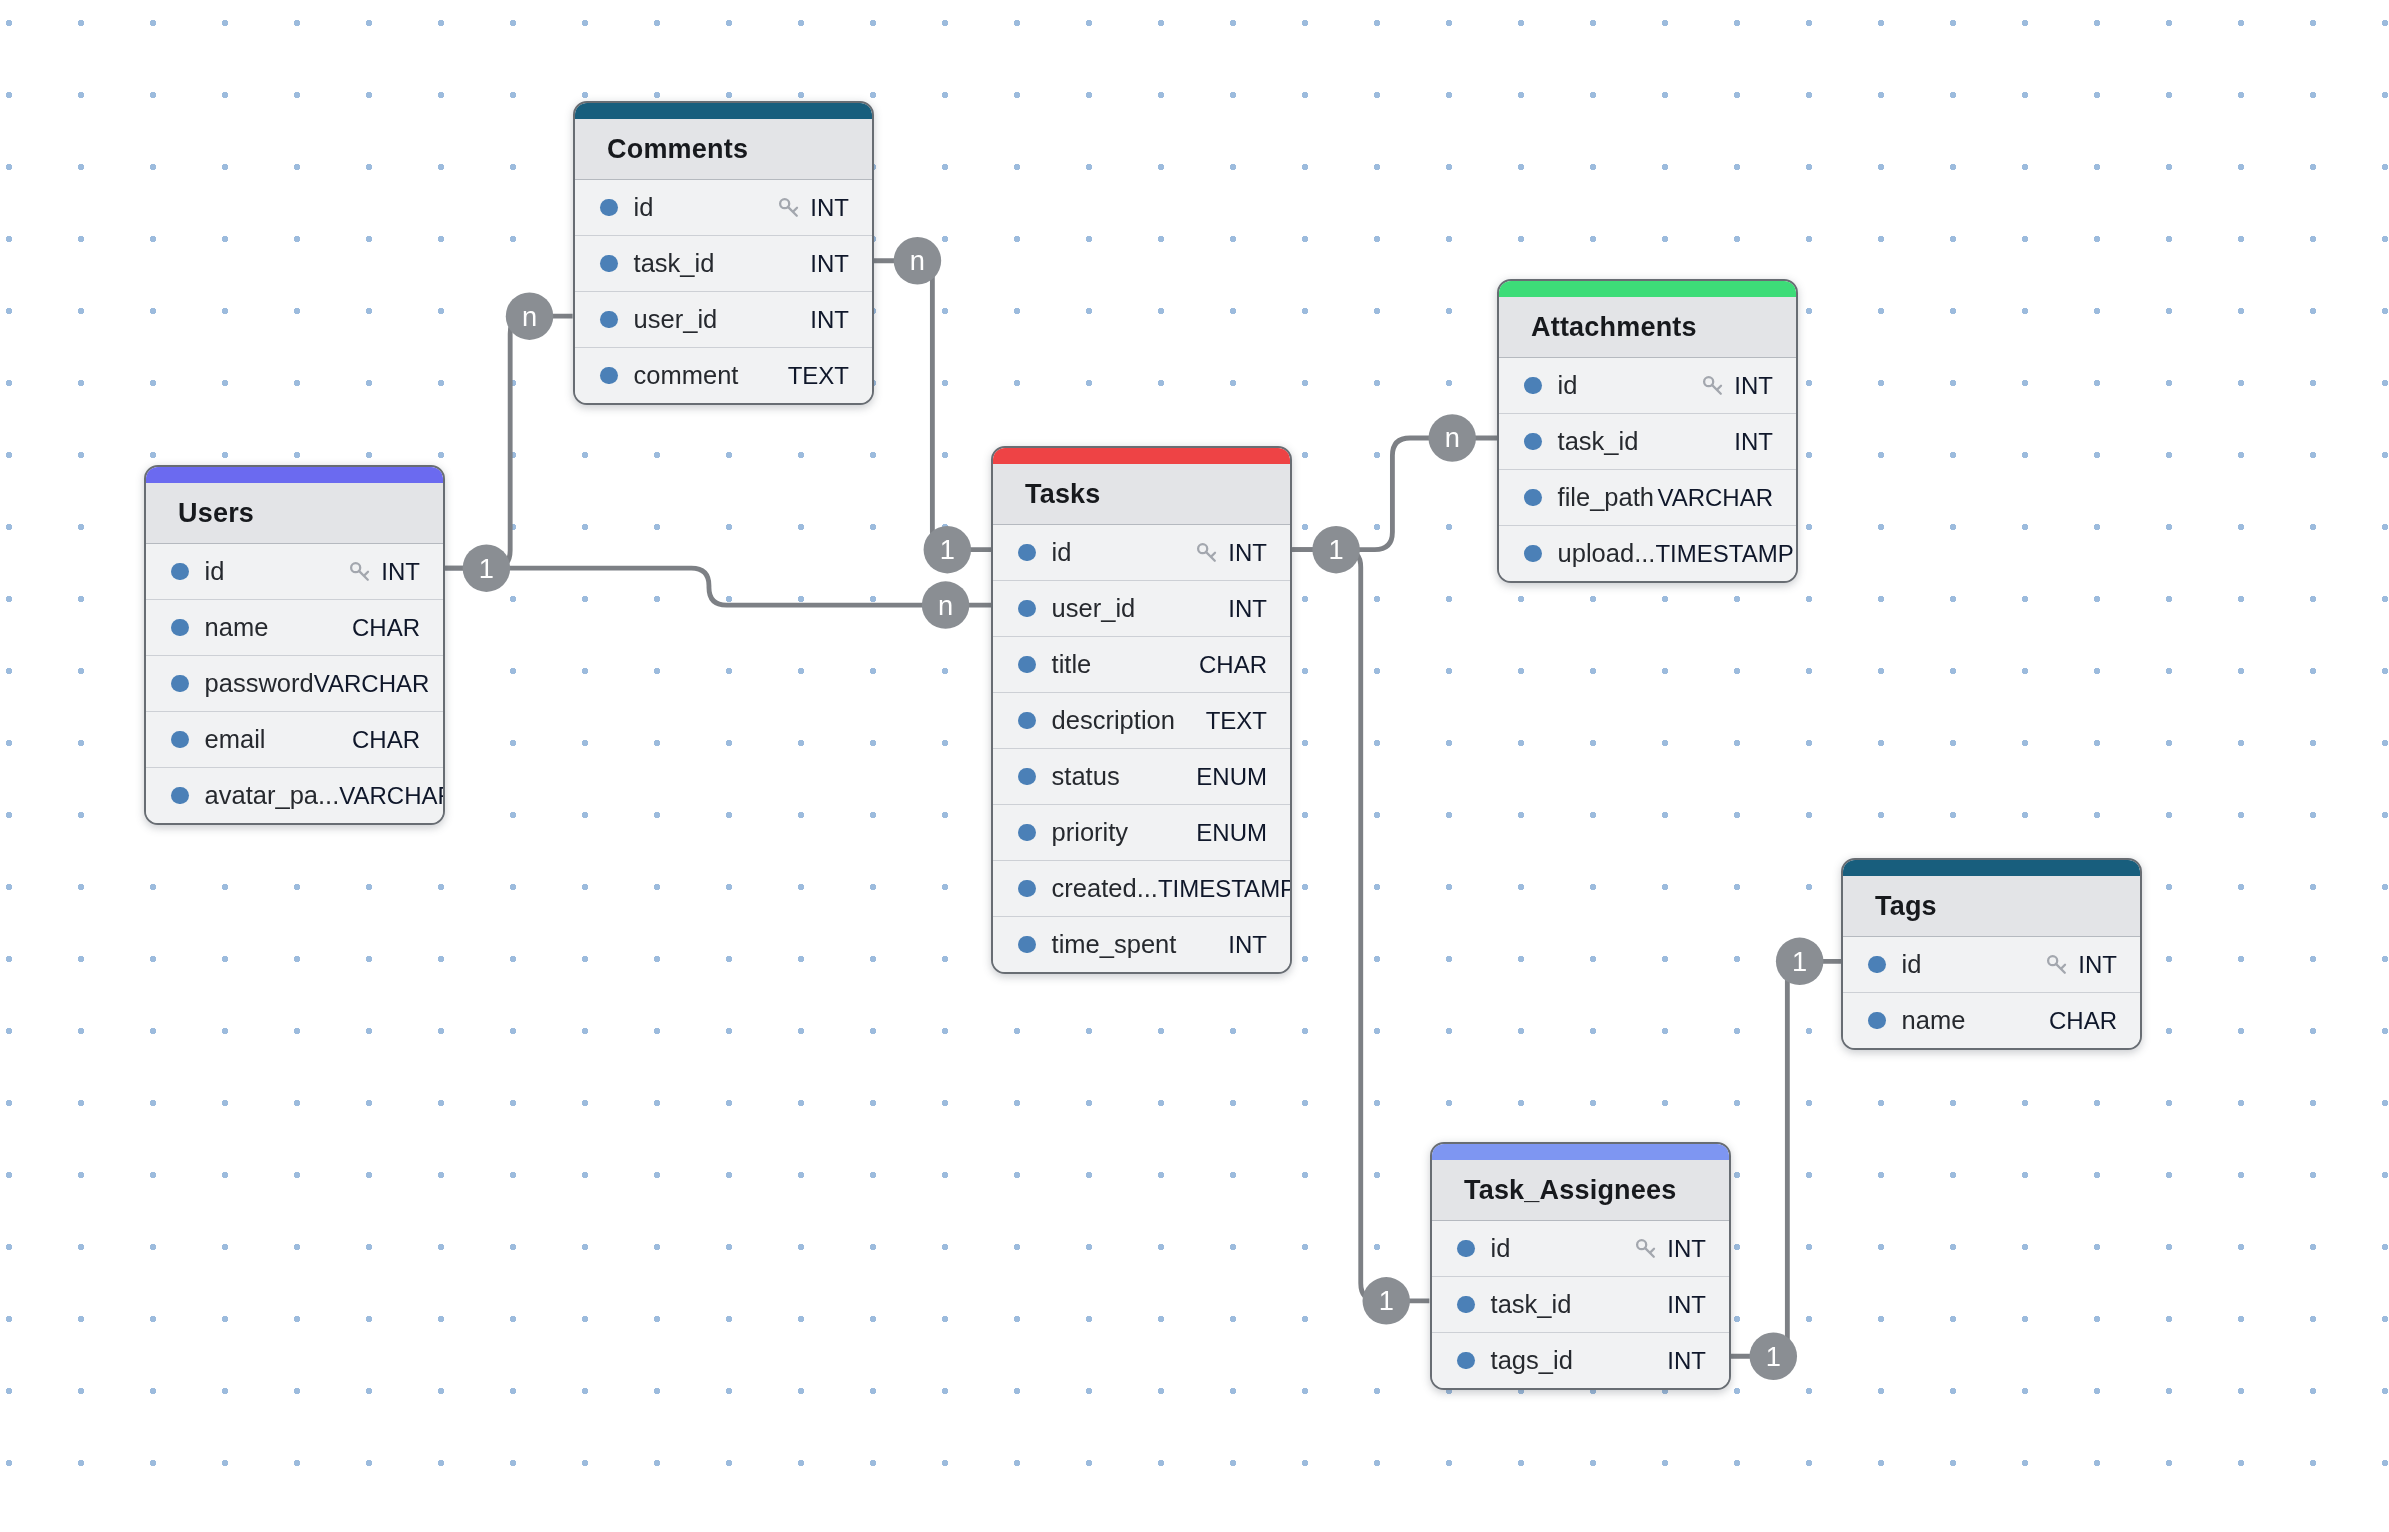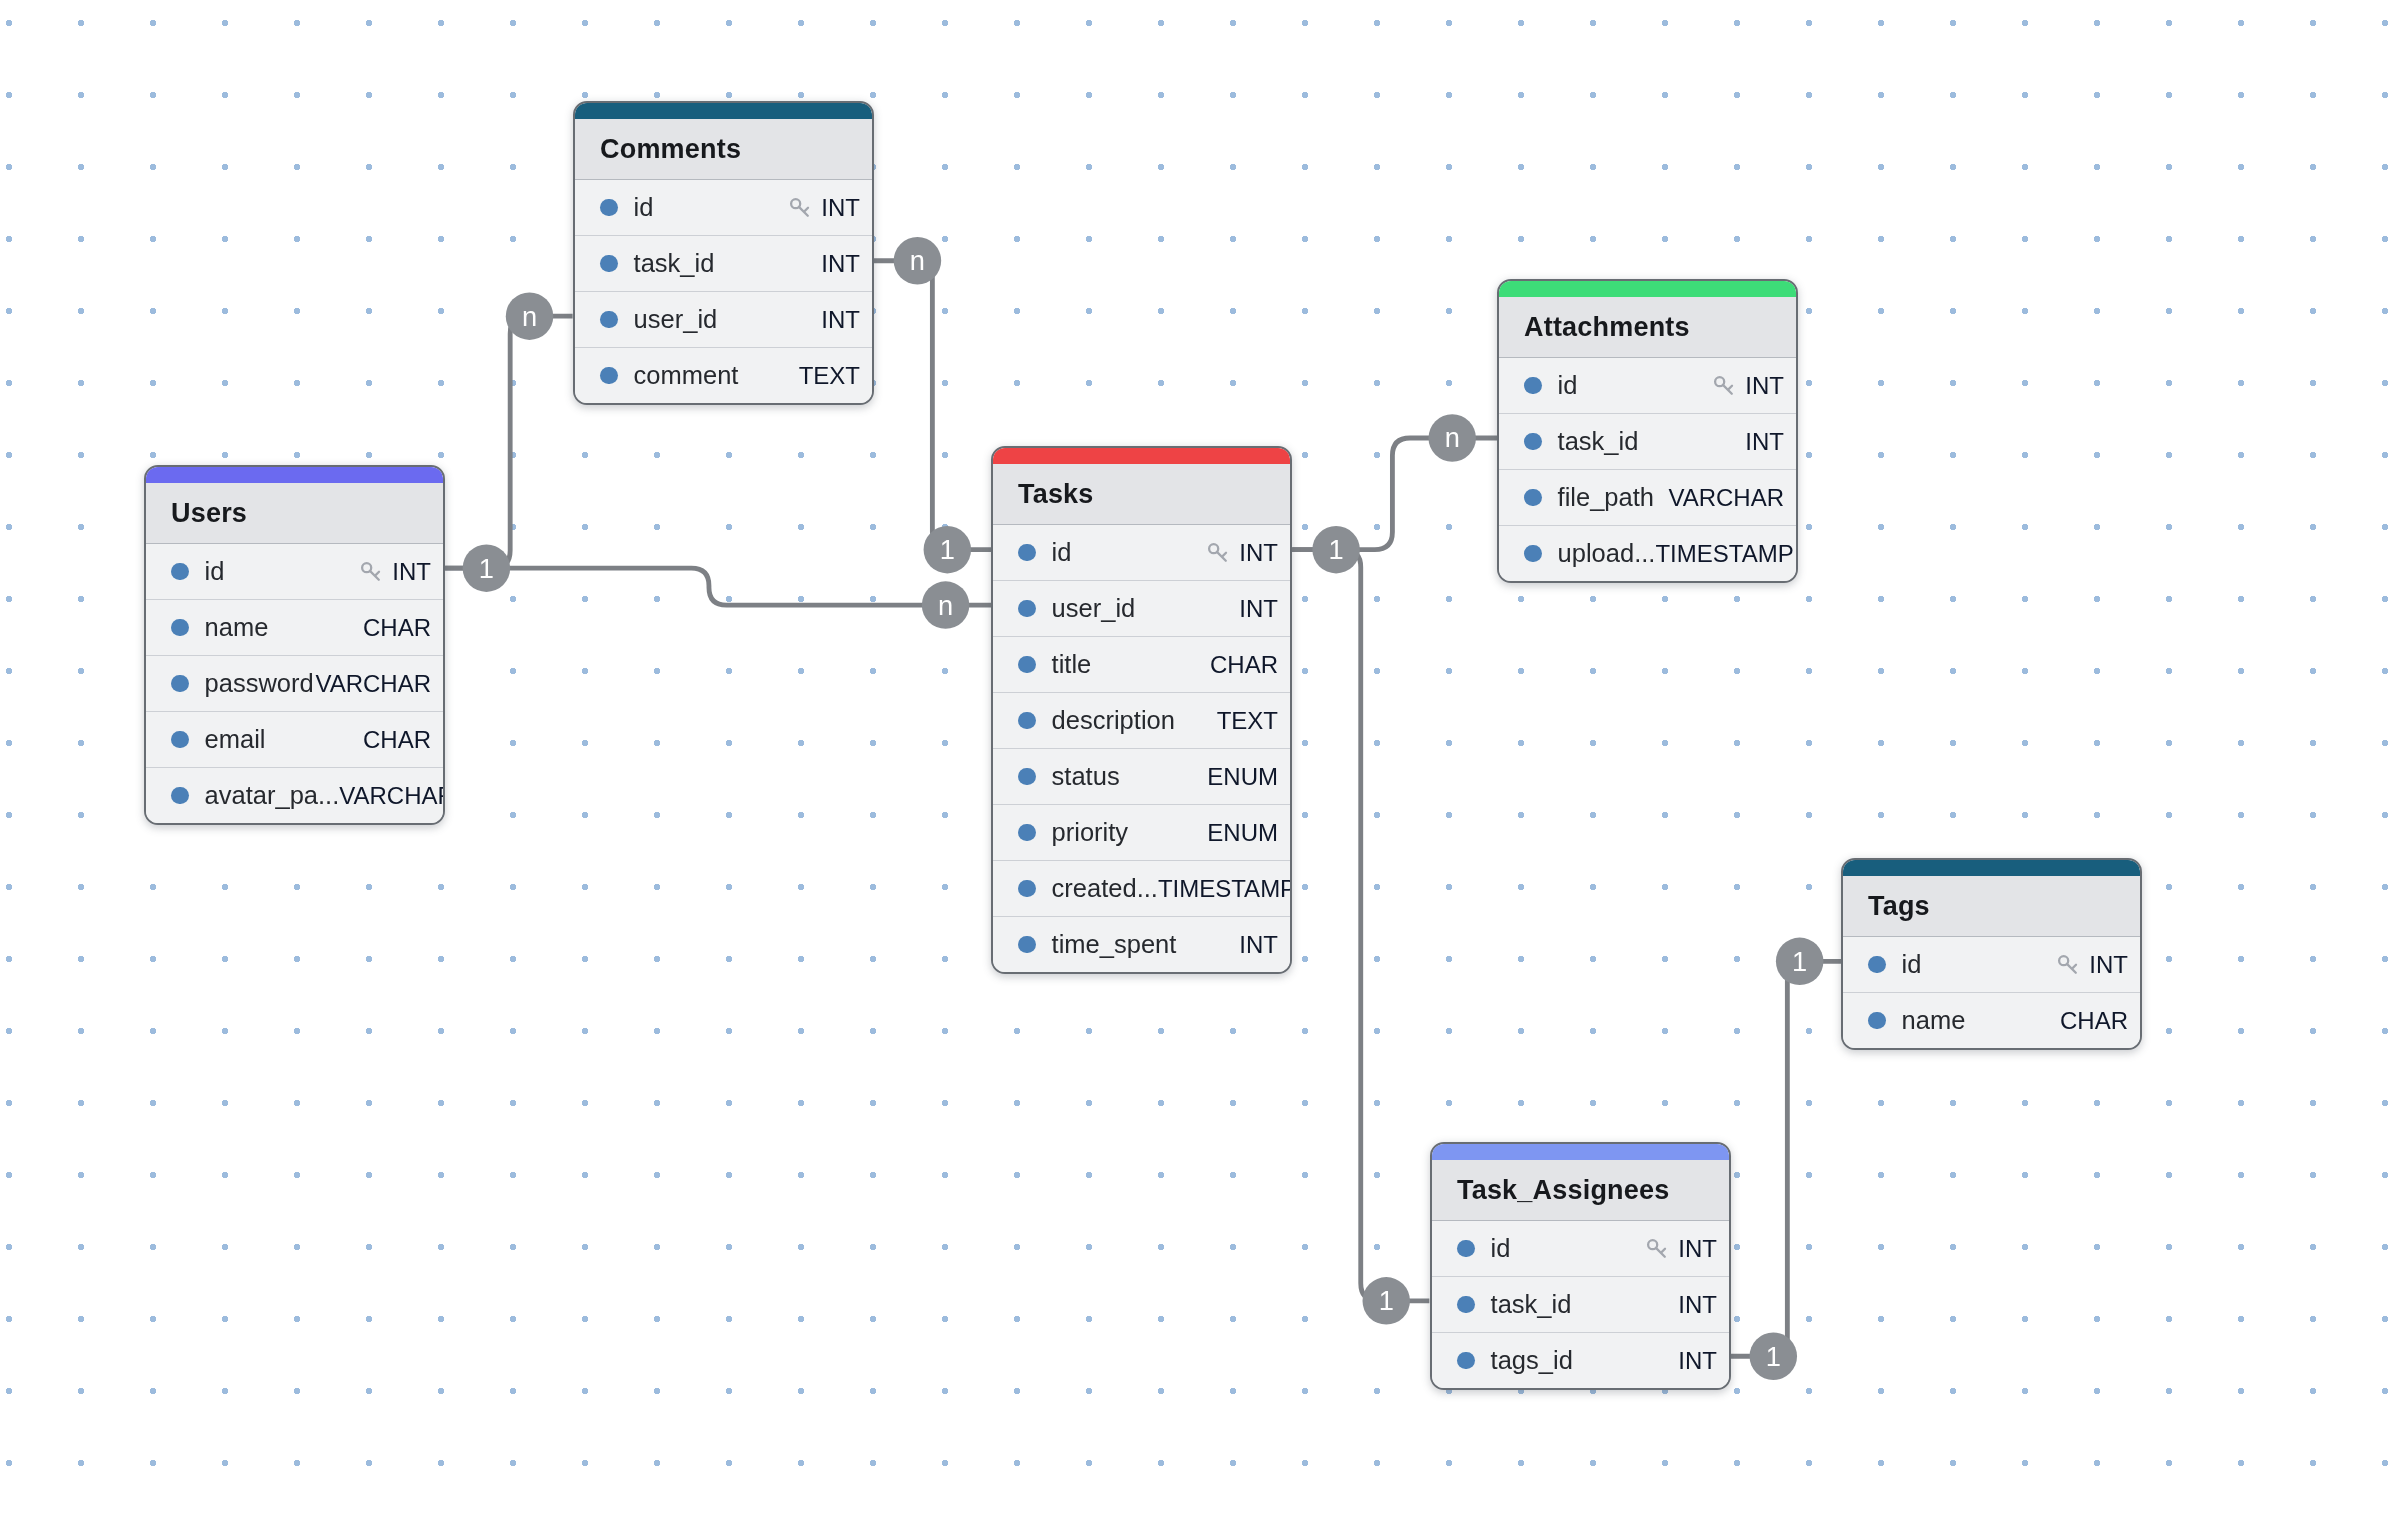--- a/index.html
+++ b/index.html
@@ -21,27 +21,27 @@
     box-sizing:border-box;
     border:2.6px solid #686d73;
     border-radius:14px;
     background:#f1f2f3;
     box-shadow:0 2.6px 8.8px rgba(70,75,85,0.28);
     overflow:hidden;
   }
   .bar{height:16px;border-radius:10.6px 10.6px 0 0;}
   .thead{
     height:60px;display:flex;align-items:center;
-    background:#e3e4e7;padding:0 25px;
+    background:#e3e4e7;padding:0 32px;
   }
   .title{font-size:27px;font-weight:700;color:#17191d;letter-spacing:0.2px;}
   .rows{border-top:1.8px solid #b5b9bf;}
   .row{
     height:55px;display:flex;align-items:center;
-    padding:0 12px 0 25px;background:#f1f2f3;
+    padding:0 23px 0 25px;background:#f1f2f3;
   }
   .row + .row{border-top:1.8px solid #cdd0d5;}
   .dot{width:17.6px;height:17.6px;border-radius:50%;background:#4b80b7;flex:0 0 auto;}
   .fname{margin-left:16px;font-size:25.5px;color:#26292e;white-space:nowrap;}
   .spacer{flex:1;}
   .keyicon{width:26px;height:26px;margin-right:8px;flex:0 0 auto;}
   .ftype{font-size:24px;color:#0f172a;white-space:nowrap;}
 </style>
 </head>
 <body>

